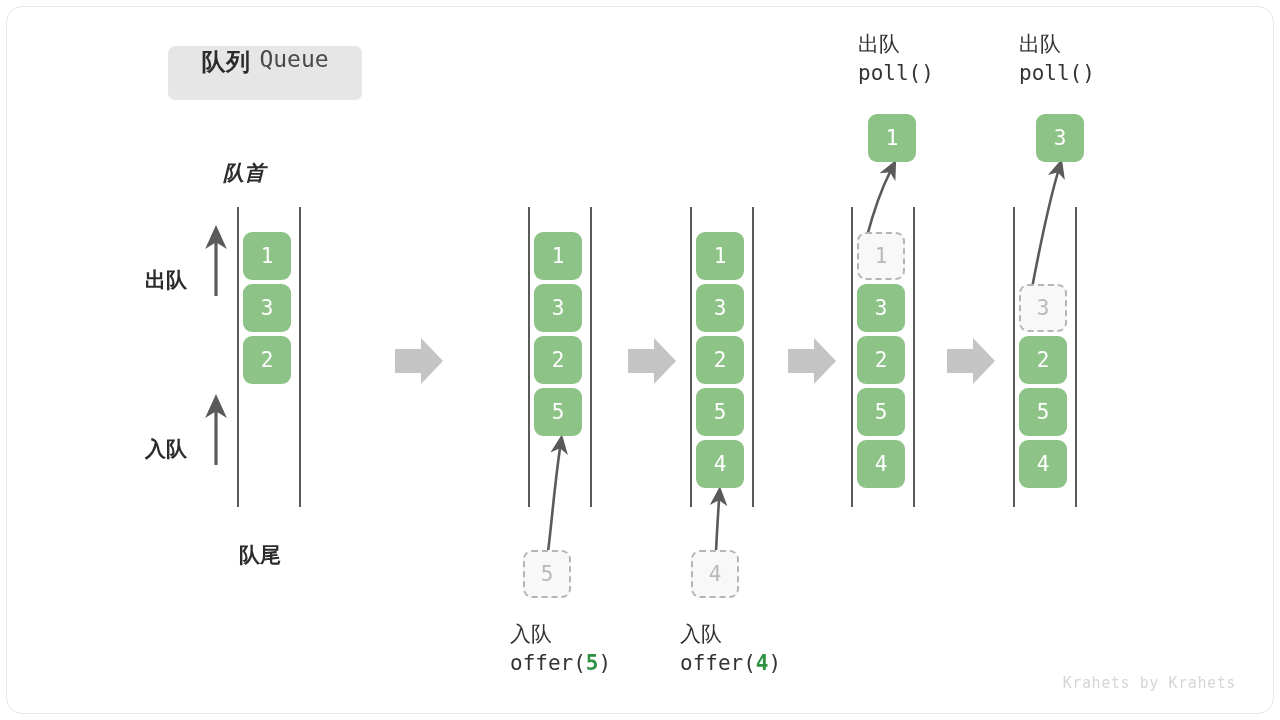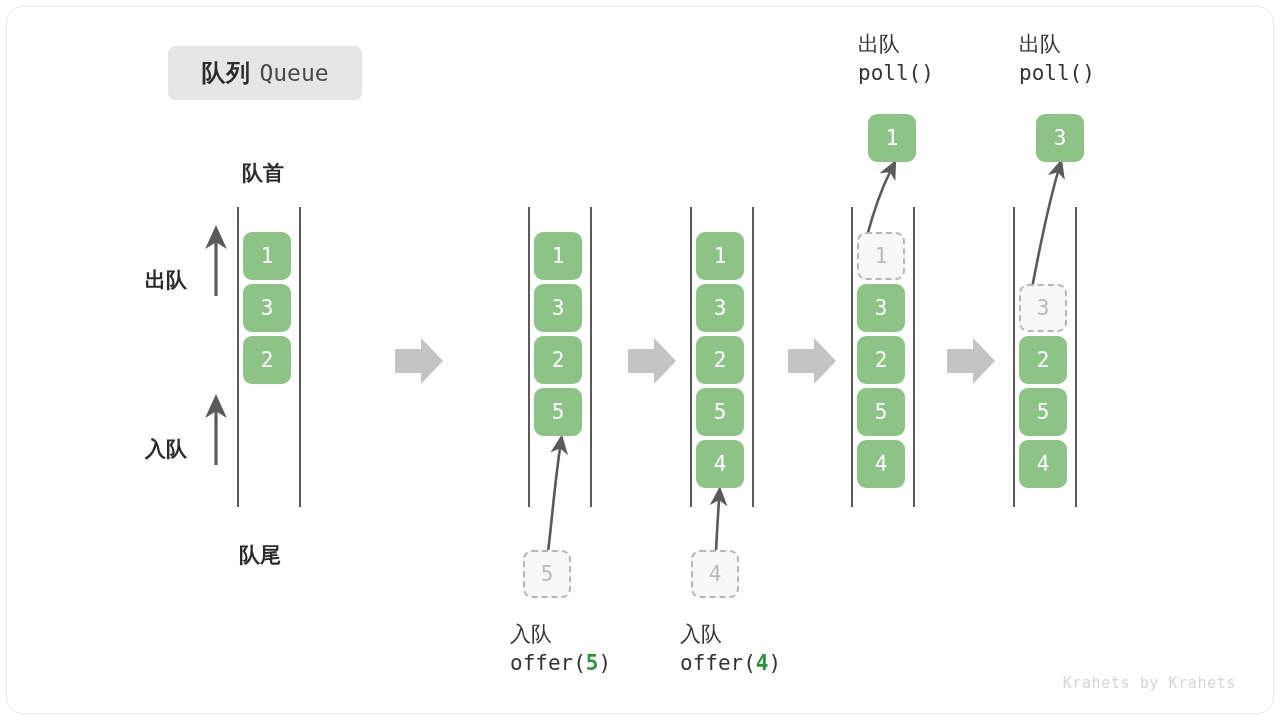--- a/index.html
+++ b/index.html
@@ -35,21 +35,20 @@
   
   .title-badge {
     position: absolute;
     left: 168px;
     top: 46px;
     width: 194px;
     height: 54px;
     background: #e6e6e6;
     border-radius: 7px;
     display: flex;
-    align-items: center;
     justify-content: center;
     gap: 9px;
   }
   .title-cn {
     font-size: 24px;
     font-weight: bold;
     color: #2b2b2b;
     letter-spacing: 0.5px;
   }
   .title-en {
@@ -143,21 +142,21 @@
 <body>
 
 <div id="canvas">
   <div class="card-frame"></div>
 
   <div class="title-badge">
     <span class="title-cn">队列</span>
     <span class="title-en">Queue</span>
   </div>
 
-  <div class="lbl-cn-bold" style="left:242px; top:159px;">队首</div>
+  <div class="lbl-cn-bold" style="left:223px; top:159px;font-style:italic;">队首</div>
   <div class="lbl-cn-bold" style="left:239px; top:541px;">队尾</div>
   <div class="lbl-cn-bold" style="left:145px; top:266px;">出队</div>
   <div class="lbl-cn-bold" style="left:145px; top:435px;">入队</div>
 
   <svg class="overlay" viewBox="0 0 1280 720">
     <defs>
       <marker id="thinArrow" markerWidth="9" markerHeight="9" refX="2.2" refY="4" orient="auto" markerUnits="strokeWidth">
         <path d="M0,0.6 L7.5,4 L0,7.4 L2.1,4 Z" fill="#5a5a5a"></path>
       </marker>
     </defs>

